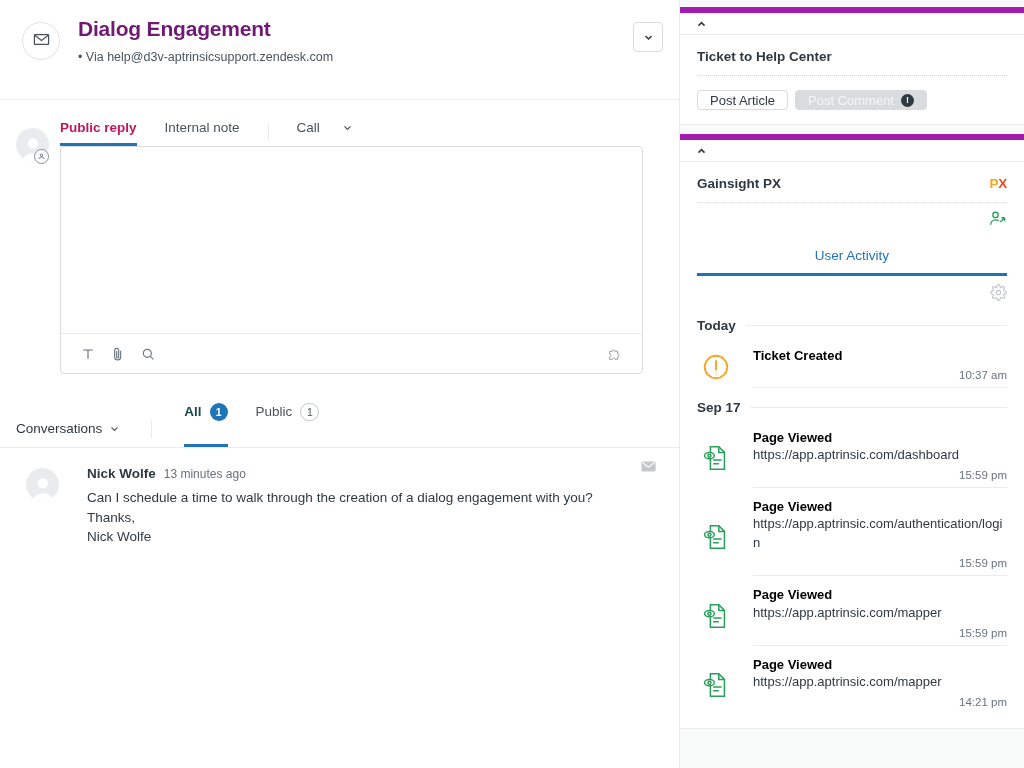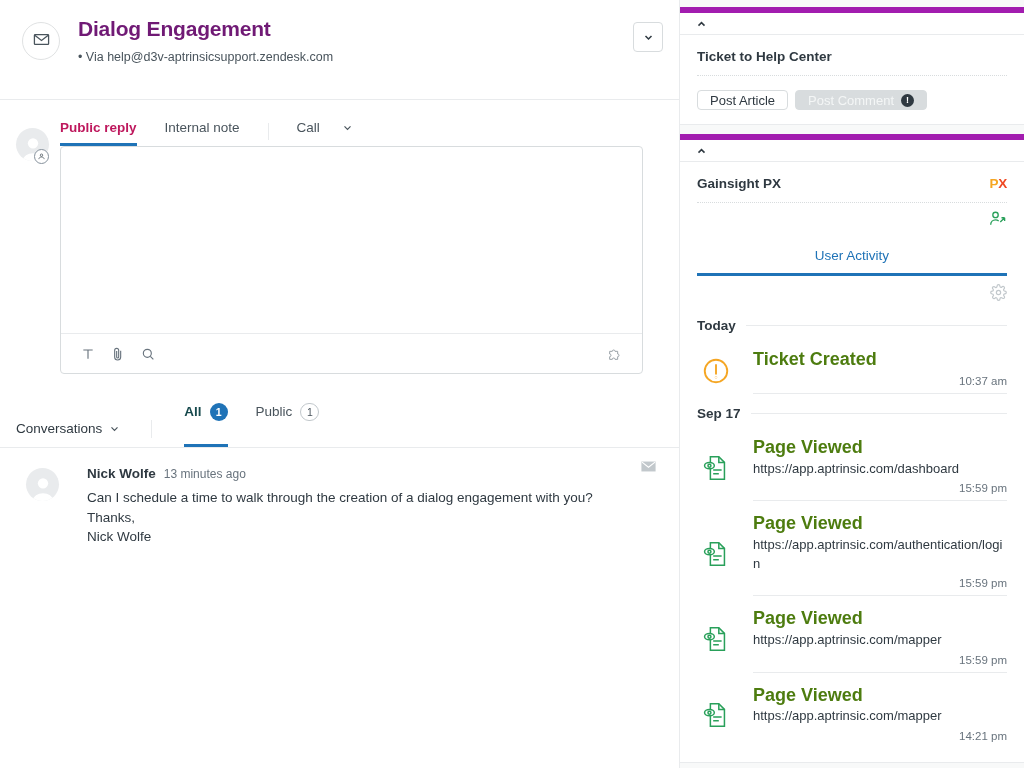--- a/index.html
+++ b/index.html
@@ -195,21 +195,21 @@
   .px-gear svg { width: 17px; height: 17px; }
 
   .day-head { display: flex; align-items: center; gap: 10px; margin: 6px 0 4px 0; }
   .day-label { font-size: 13.5px; font-weight: bold; color: #2f3941; white-space: nowrap; }
   .day-rule { flex: 1 1 auto; height: 1px; background: #e9ebed; }
 
   .act-row { display: flex; padding: 10px 0 0 0; }
   .act-icon { flex: 0 0 56px; display: flex; align-items: center; justify-content: flex-start; padding-left: 4px; }
   .act-icon svg { width: 30px; height: 30px; }
   .act-main { flex: 1 1 auto; border-bottom: 1px solid #e9ebed; padding-bottom: 6px; }
-  .act-title { font-size: 18px; font-weight: bold; color: #4d7c0f; line-height: 1.35; }
+  .act-title { font-size: 13px; font-weight: bold; color: #000000; line-height: 1.35; }
   .act-sub { font-size: 13px; color: #2f3941; line-height: 1.45; word-break: break-all; }
   .act-time { font-size: 11.5px; color: #68737d; text-align: right; margin-top: 4px; }
   .act-row.no-rule .act-main { border-bottom: none; }
 
   .panel-scroll { height: 768px; overflow: hidden; }
 </style>
 </head>
 <body>
 
 <div class="app">

